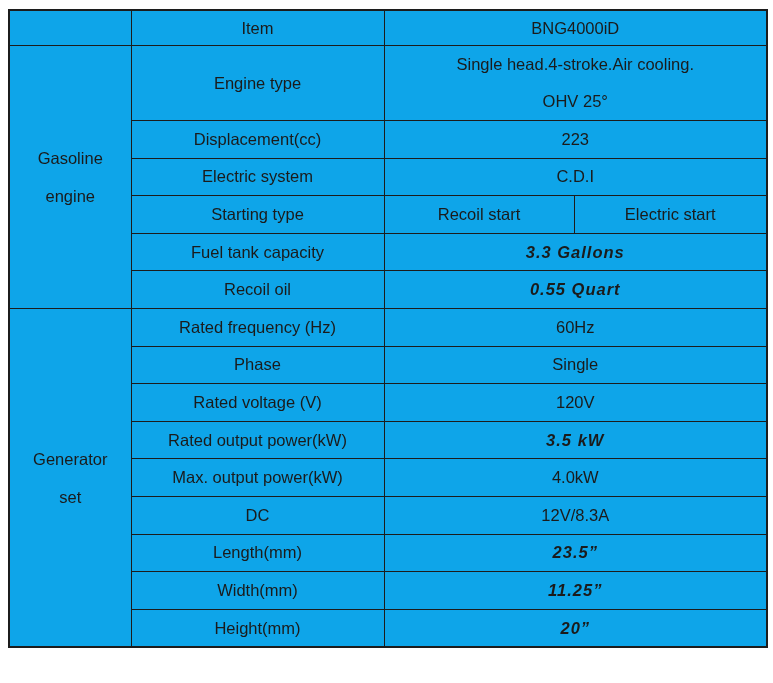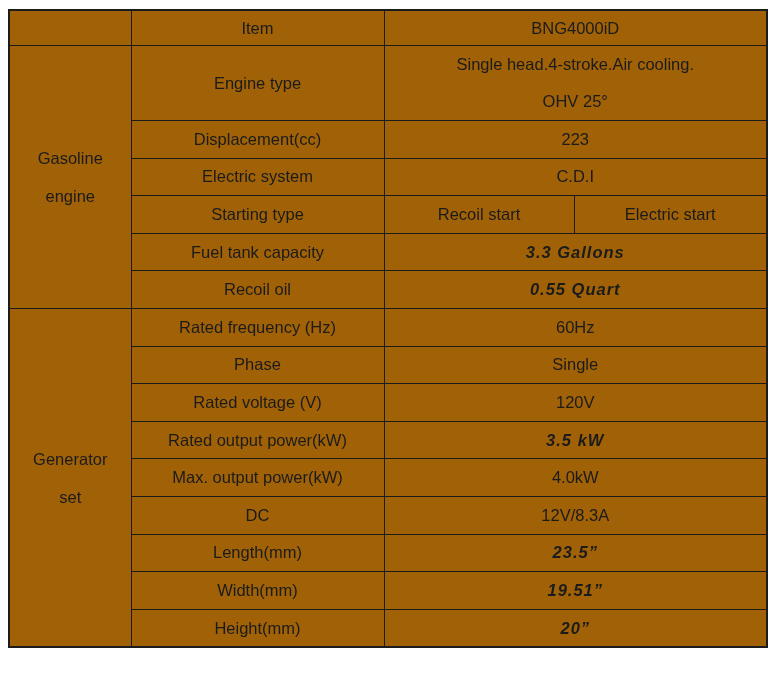--- a/index.html
+++ b/index.html
@@ -13,21 +13,21 @@
     width: 773px;
     height: 683px;
     background: #ffffff;
     box-sizing: border-box;
     padding: 9px 7px 7px 8px;
   }
   table.spec {
     border-collapse: collapse;
     width: 758px;
     table-layout: fixed;
-    background: #a16207;
+    background: #0ea5e9;
   }
   table.spec td {
     border: 1.7px solid #1c1c1c;
     text-align: center;
     vertical-align: middle;
     font-size: 16.5px;
     padding: 0 4px;
     overflow: hidden;
   }
   table.spec {
@@ -151,21 +151,21 @@
       <td colspan="2">12V/8.3A</td>
     </tr>
 
     <tr class="r-std">
       <td>Length(mm)</td>
       <td colspan="2" class="em">23.5”</td>
     </tr>
 
     <tr class="r-std">
       <td>Width(mm)</td>
-      <td colspan="2" class="em">19.51”</td>
+      <td colspan="2" class="em">11.25”</td>
     </tr>
 
     <tr class="r-std">
       <td>Height(mm)</td>
       <td colspan="2" class="em">20”</td>
     </tr>
   </tbody>
     </table>
 </div>
 

